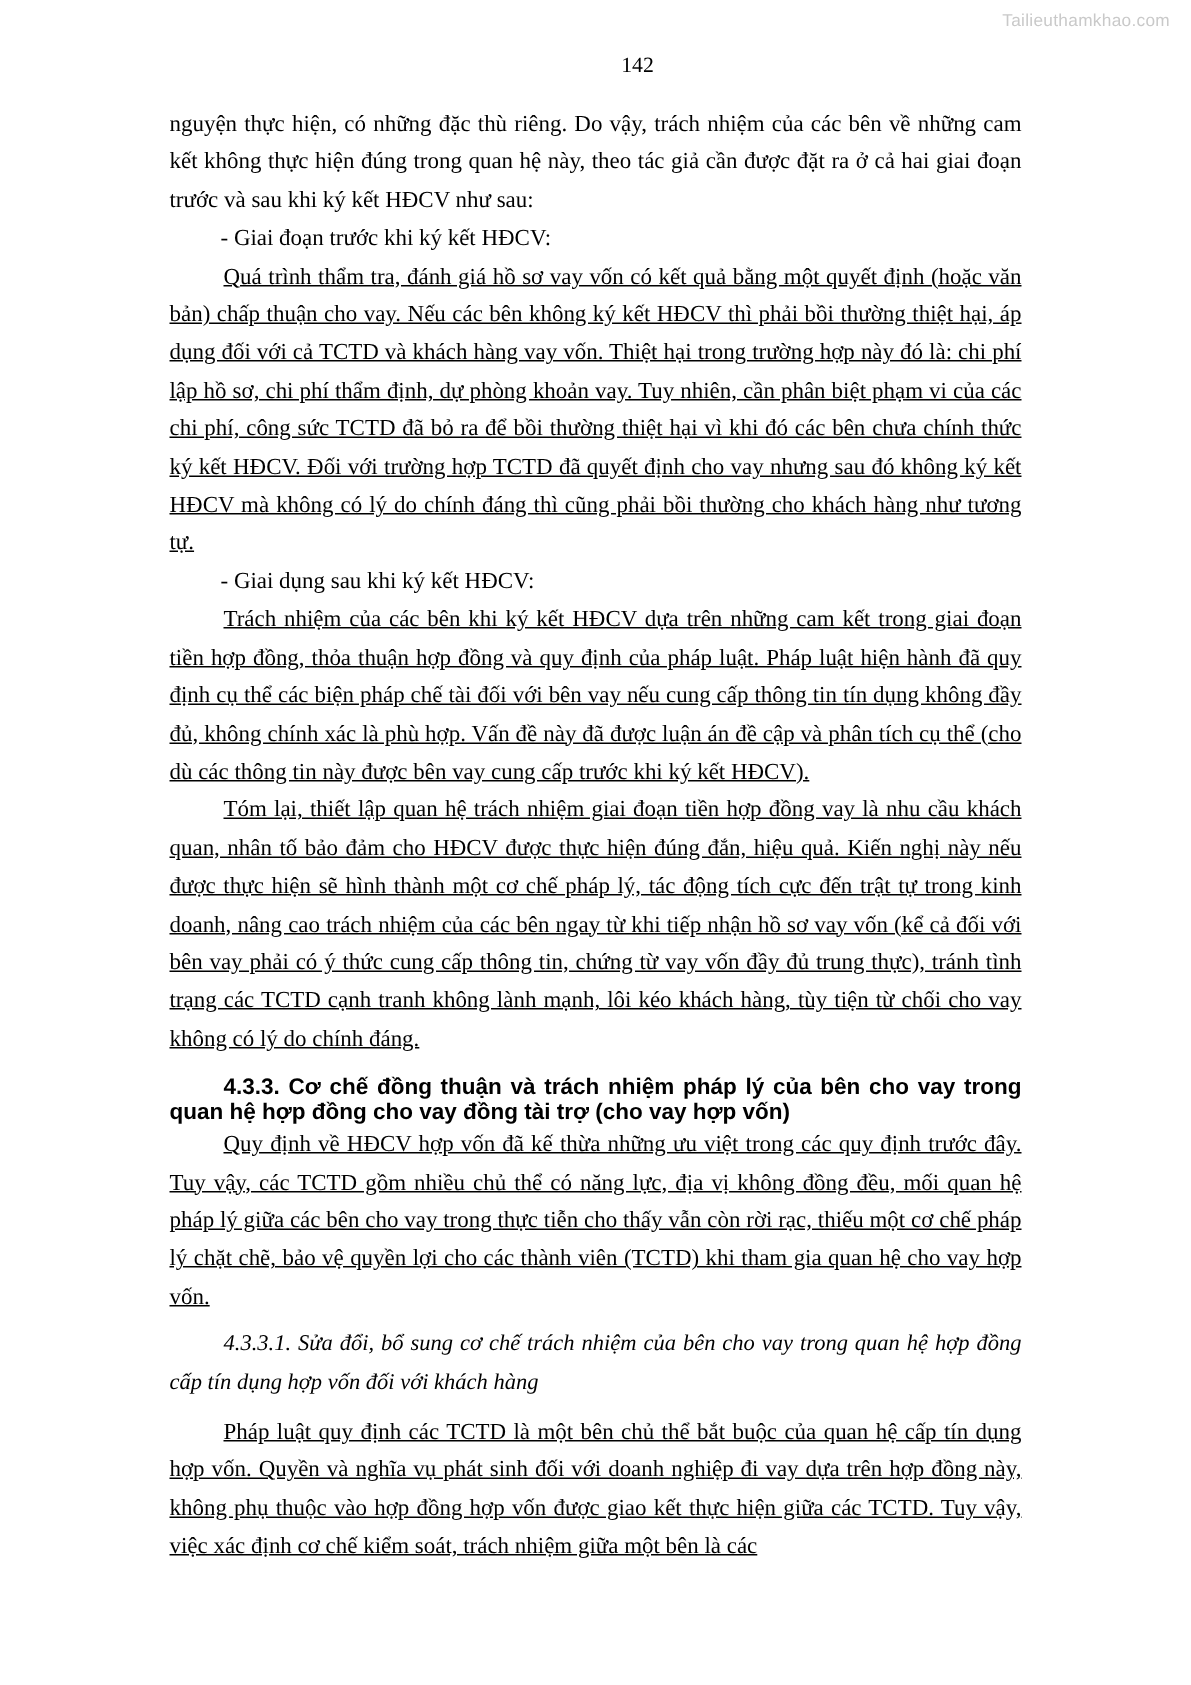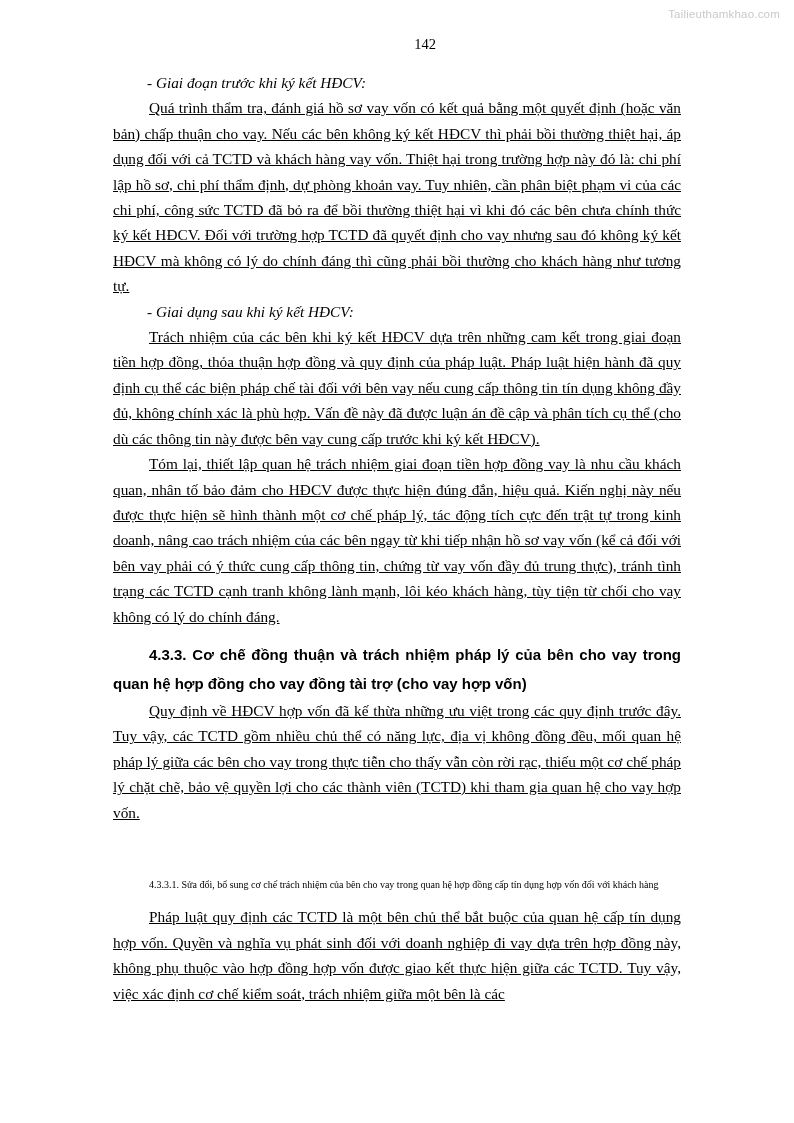--- a/index.html
+++ b/index.html
@@ -57,55 +57,55 @@
     hyphens: none;
   }
   p.indent {
     text-indent: 36px;
     text-decoration: underline;
   }
   p.indent-small {
     text-indent: 34px;
   }
   p.italic {
-    font-style: italic;
   }
   p.heading {
     font-family: "Liberation Sans", sans-serif;
     font-weight: bold;
     font-size: 15px;
-    line-height: 29px;
+    line-height: 17px;
     text-align: justify;
   }
   p.heading.first-line {
     text-indent: 36px;
   }
   p.subheading {
-    font-size: 10px;
+    font-style: italic;
+    font-size: 15px;
     line-height: 25.4px;
     text-align: justify;
-    margin-top: 40px;
   }
   p.subheading.first-line {
     text-indent: 36px;
   }
   .gap-s { height: 7px; }
   .gap-m { height: 11px; }
 </style>
 </head>
 <body>
 
 <div class="page">
 
   <div class="watermark">Tailieuthamkhao.com</div>
 
   <div class="page-number">142</div>
 
   <div class="content">
 
+    <p class="body-para">nguyện thực hiện, có những đặc thù riêng. Do vậy, trách nhiệm của các bên về những cam kết không thực hiện đúng trong quan hệ này, theo tác giả cần được đặt ra ở cả hai giai đoạn trước và sau khi ký kết HĐCV như sau:</p>
 
     <p class="italic indent-small">- Giai đoạn trước khi ký kết HĐCV:</p>
 
     <p class="indent">Quá trình thẩm tra, đánh giá hồ sơ vay vốn có kết quả bằng một quyết định (hoặc văn bản) chấp thuận cho vay. Nếu các bên không ký kết HĐCV thì phải bồi thường thiệt hại, áp dụng đối với cả TCTD và khách hàng vay vốn. Thiệt hại trong trường hợp này đó là: chi phí lập hồ sơ, chi phí thẩm định, dự phòng khoản vay. Tuy nhiên, cần phân biệt phạm vi của các chi phí, công sức TCTD đã bỏ ra để bồi thường thiệt hại vì khi đó các bên chưa chính thức ký kết HĐCV. Đối với trường hợp TCTD đã quyết định cho vay nhưng sau đó không ký kết HĐCV mà không có lý do chính đáng thì cũng phải bồi thường cho khách hàng như tương tự.</p>
 
     <p class="italic indent-small">- Giai dụng sau khi ký kết HĐCV:</p>
 
     <p class="indent">Trách nhiệm của các bên khi ký kết HĐCV dựa trên những cam kết trong giai đoạn tiền hợp đồng, thỏa thuận hợp đồng và quy định của pháp luật. Pháp luật hiện hành đã quy định cụ thể các biện pháp chế tài đối với bên vay nếu cung cấp thông tin tín dụng không đầy đủ, không chính xác là phù hợp. Vấn đề này đã được luận án đề cập và phân tích cụ thể (cho dù các thông tin này được bên vay cung cấp trước khi ký kết HĐCV).</p>
 
     <p class="indent">Tóm lại, thiết lập quan hệ trách nhiệm giai đoạn tiền hợp đồng vay là nhu cầu khách quan, nhân tố bảo đảm cho HĐCV được thực hiện đúng đắn, hiệu quả. Kiến nghị này nếu được thực hiện sẽ hình thành một cơ chế pháp lý, tác động tích cực đến trật tự trong kinh doanh, nâng cao trách nhiệm của các bên ngay từ khi tiếp nhận hồ sơ vay vốn (kể cả đối với bên vay phải có ý thức cung cấp thông tin, chứng từ vay vốn đầy đủ trung thực), tránh tình trạng các TCTD cạnh tranh không lành mạnh, lôi kéo khách hàng, tùy tiện từ chối cho vay không có lý do chính đáng.</p>

